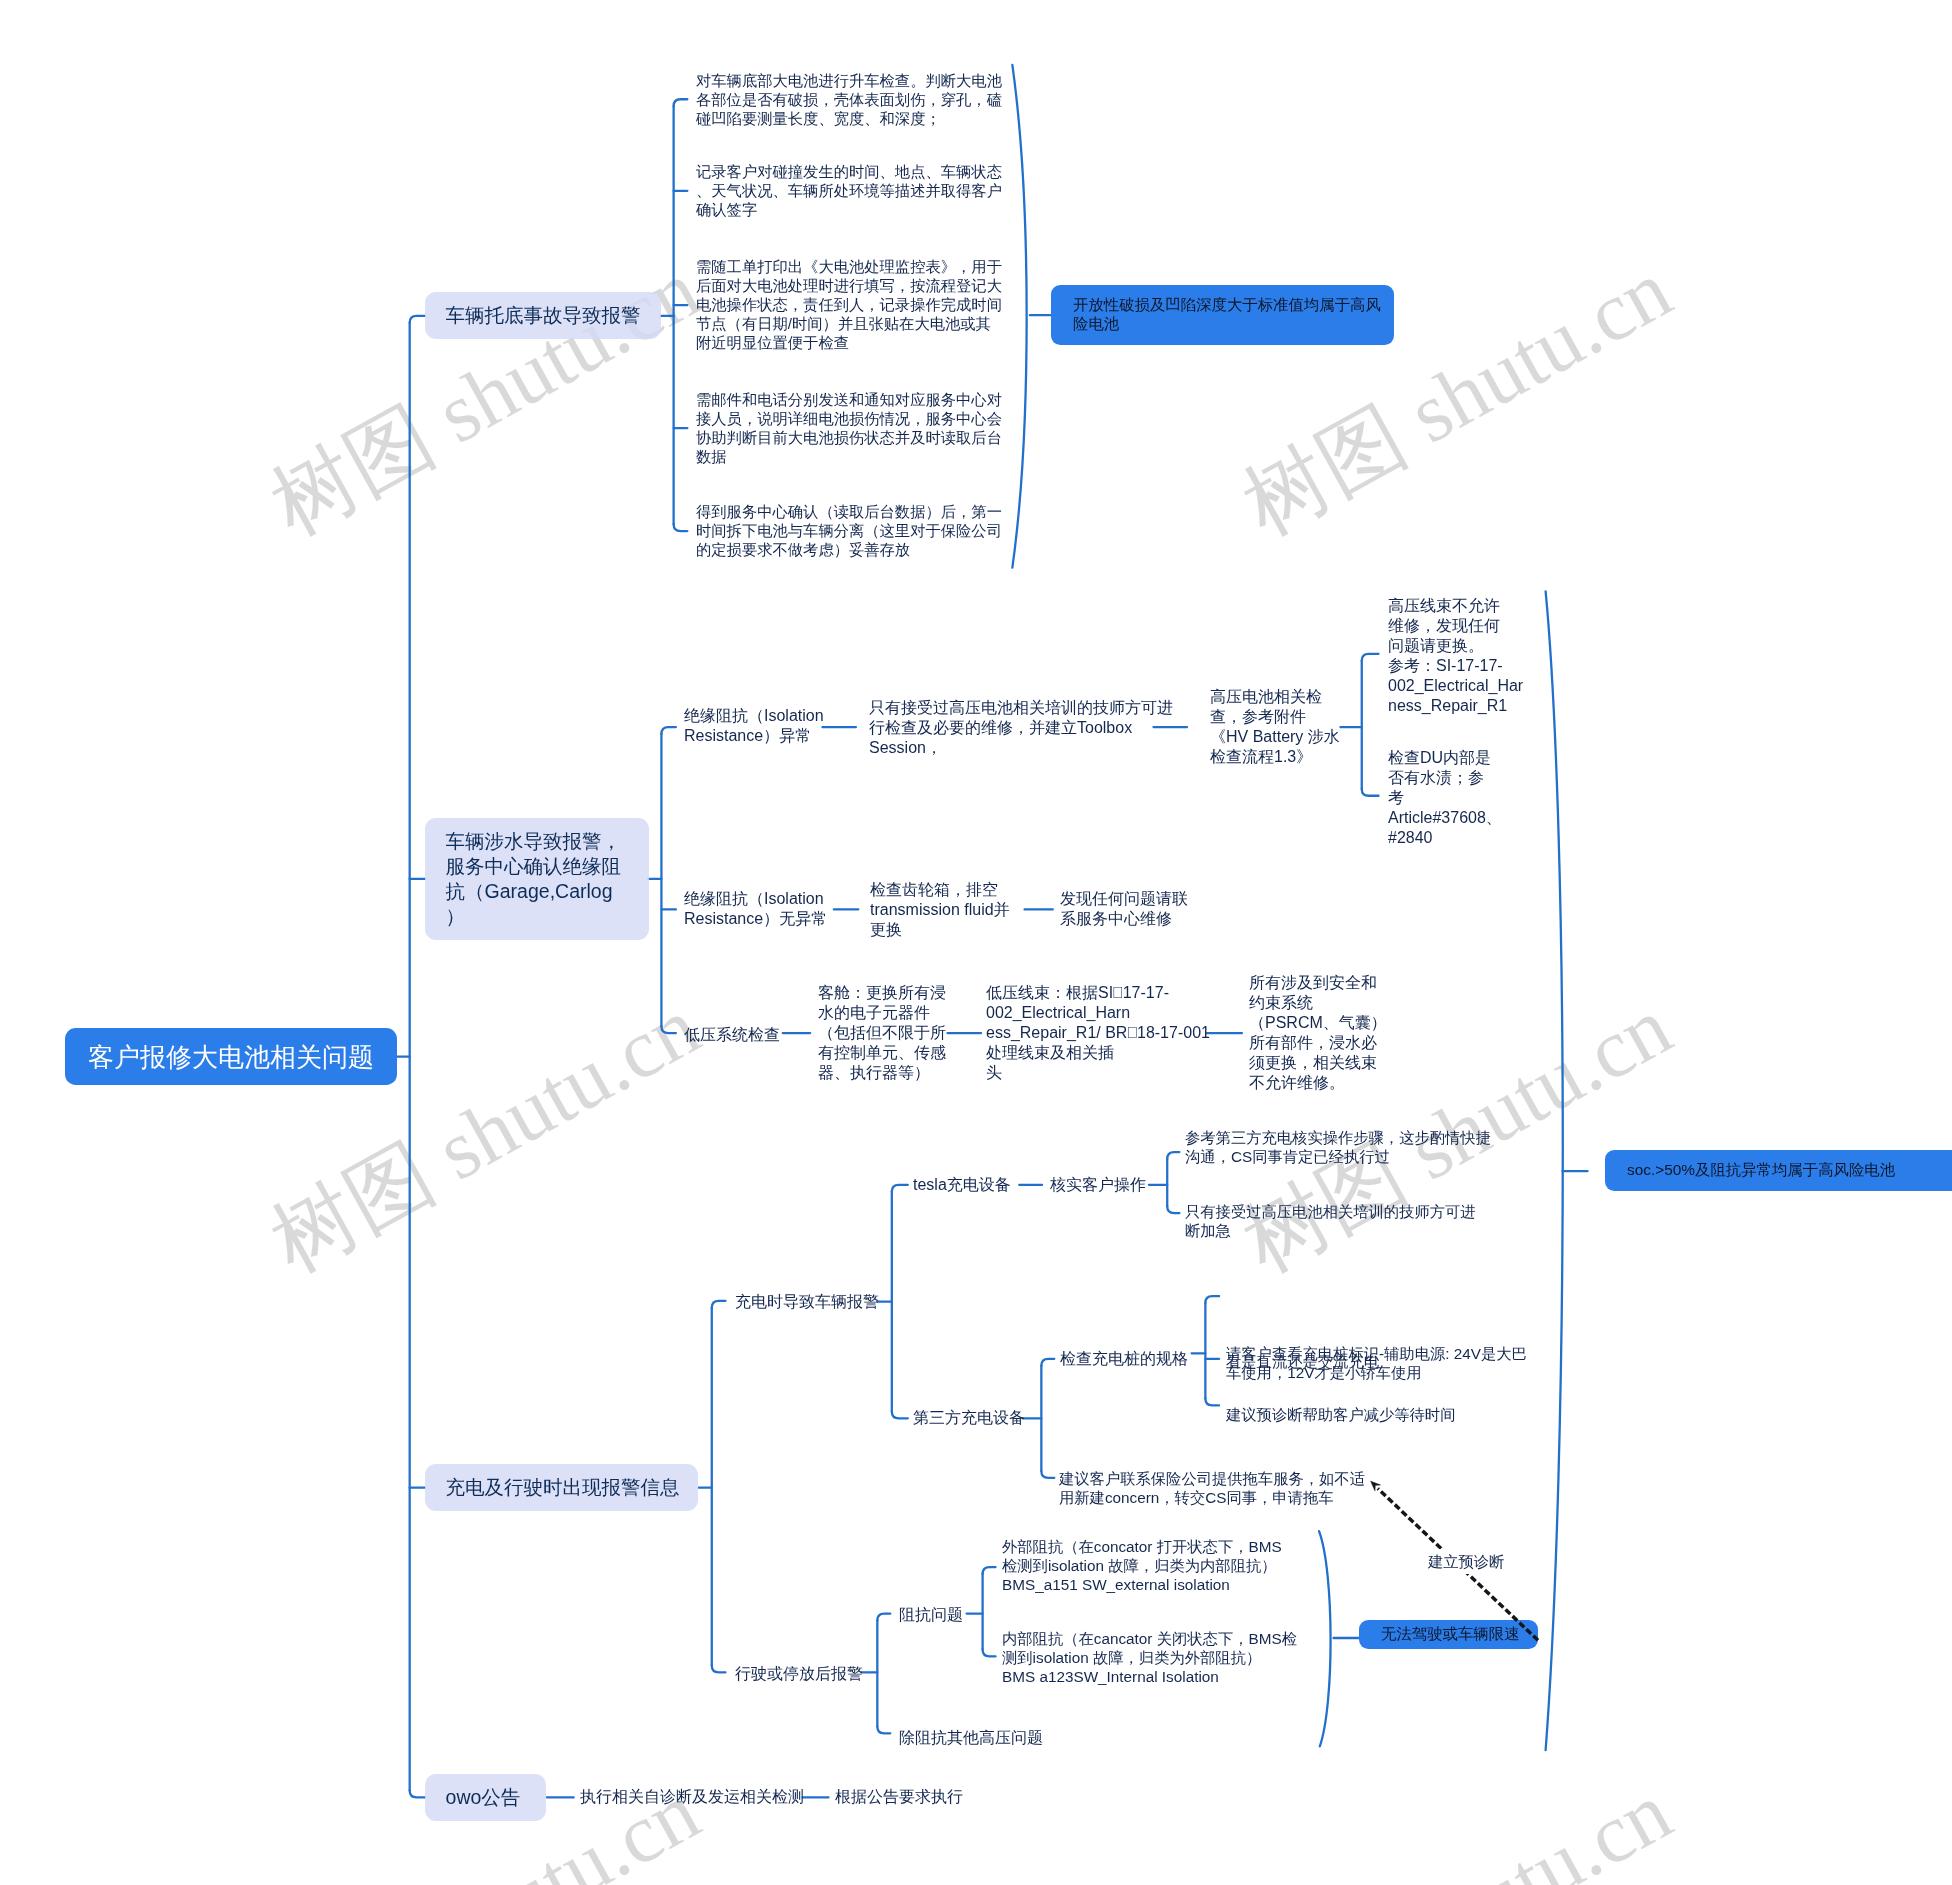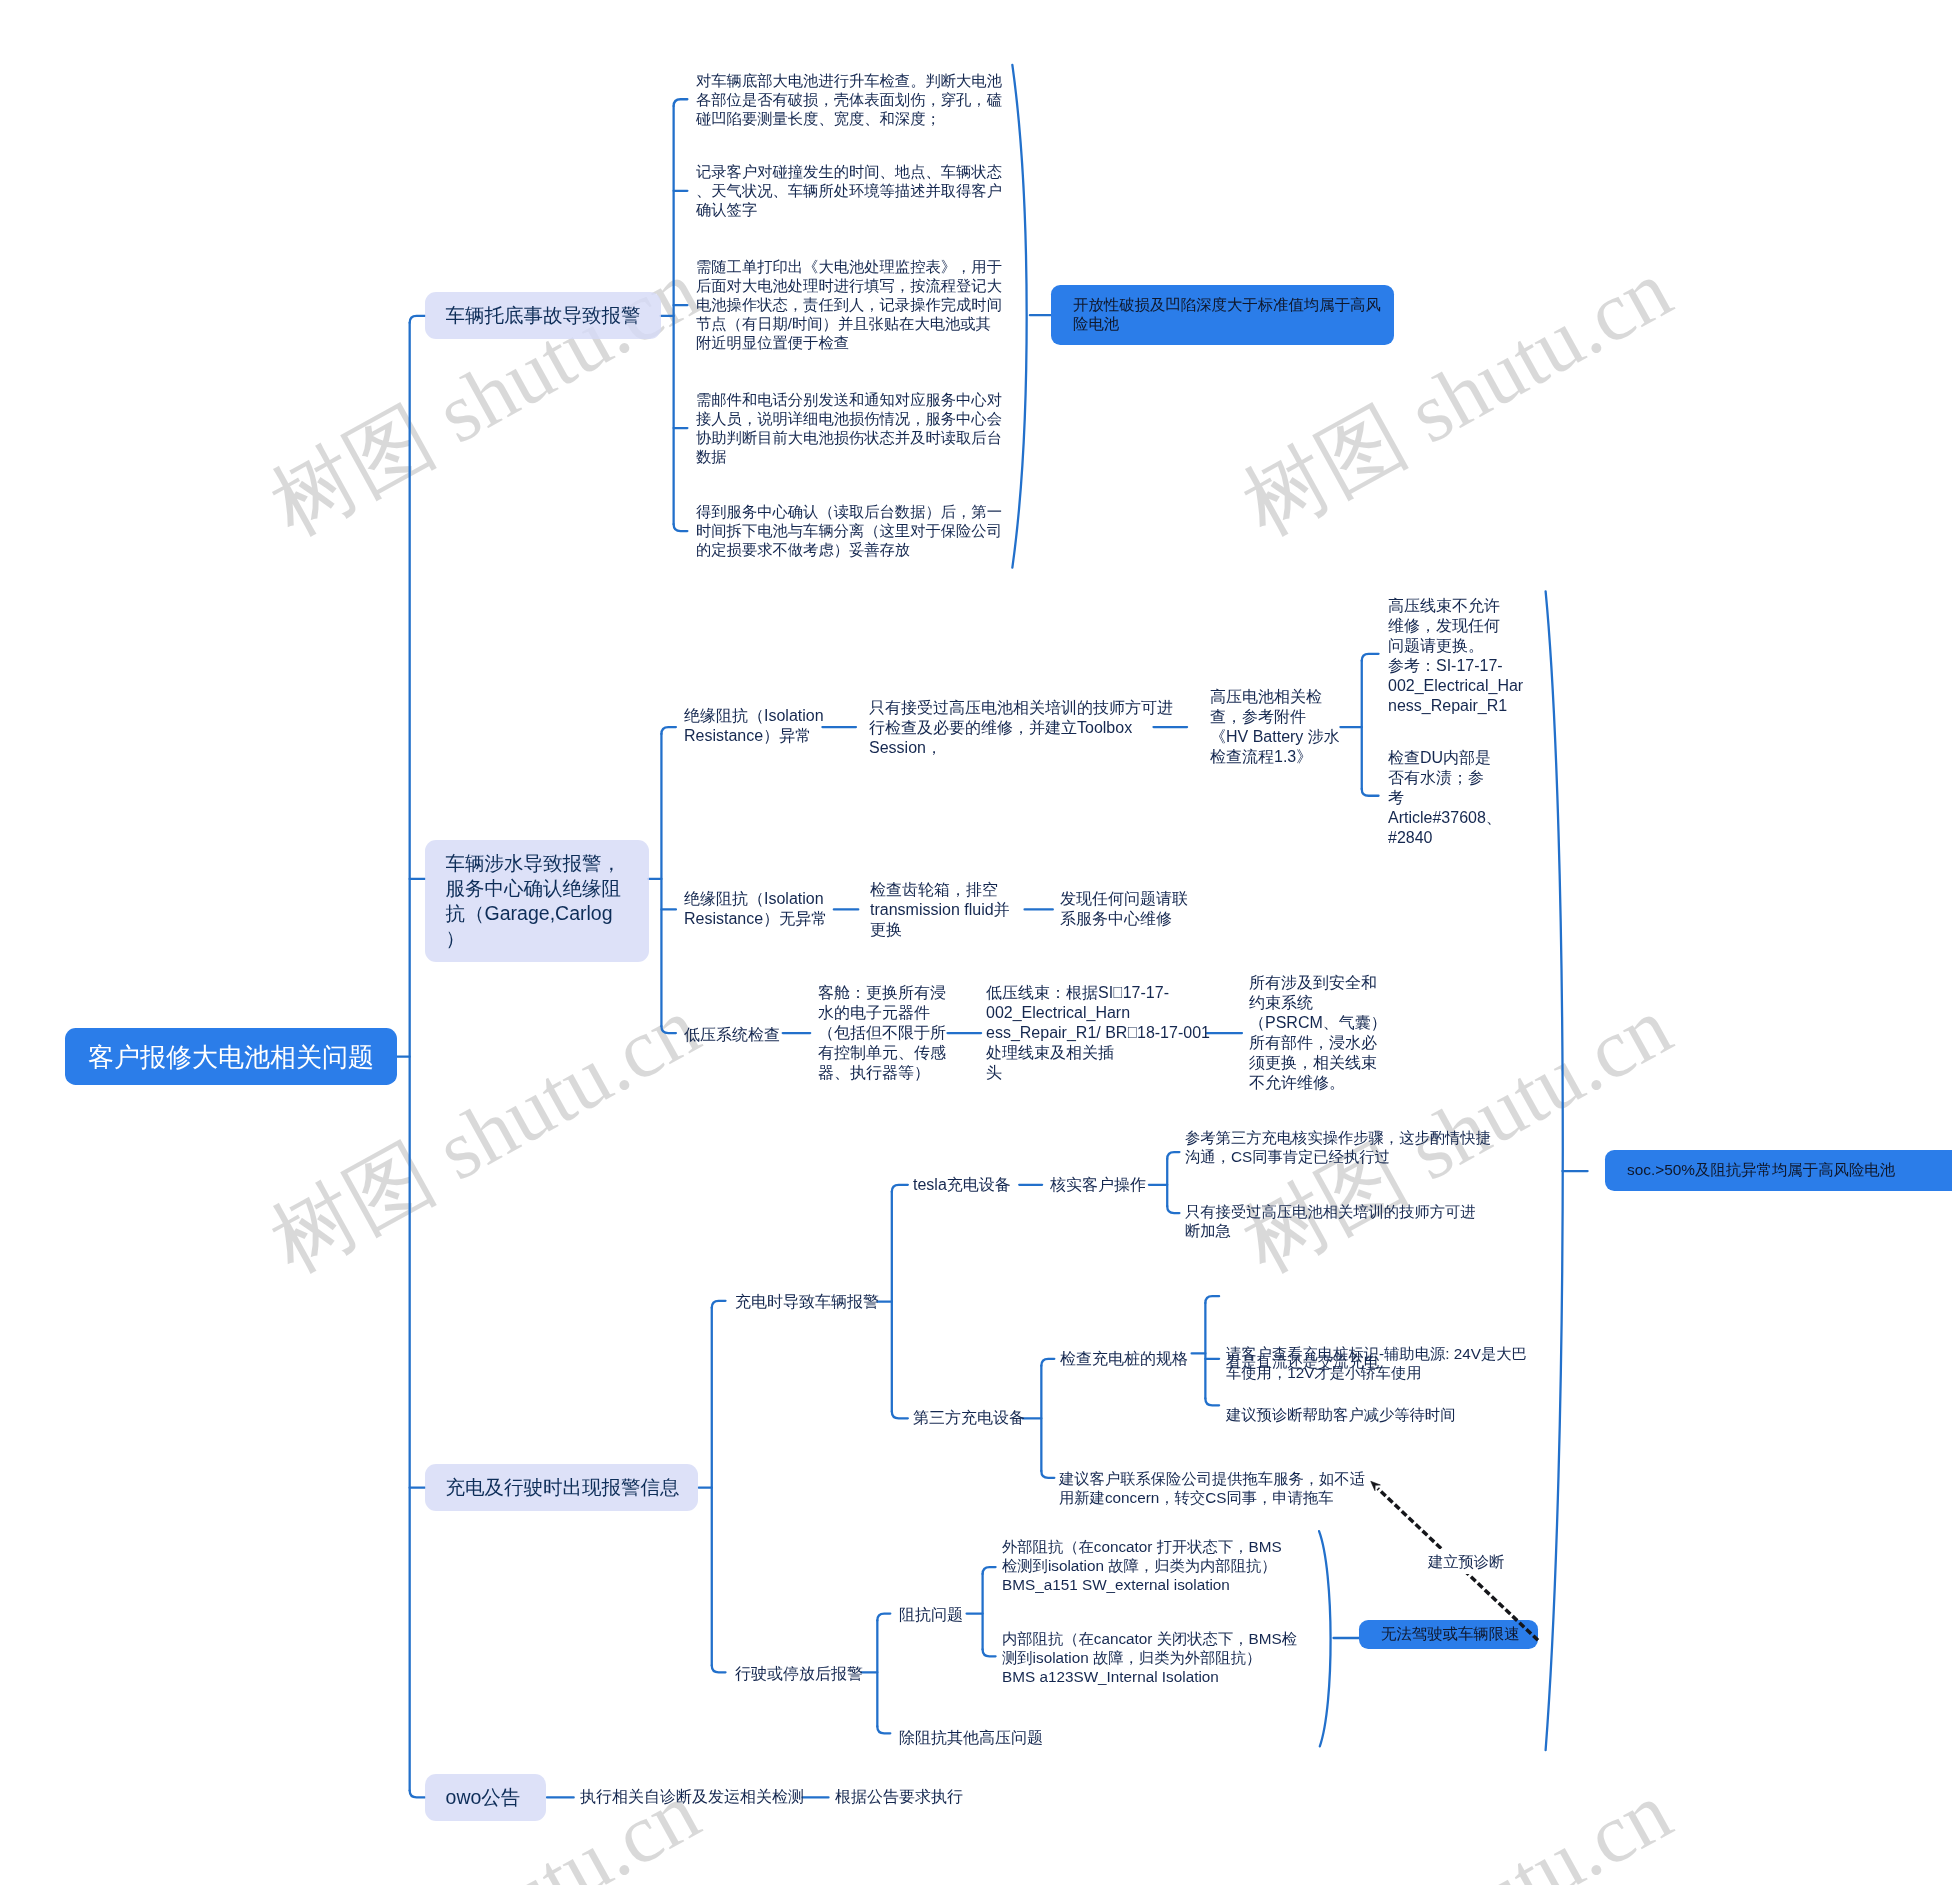--- a/index.html
+++ b/index.html
@@ -124,21 +124,21 @@
 附近明显位置便于检查</div>
 <div class="n leaf" style="left:696px;top:390px;">需邮件和电话分别发送和通知对应服务中心对
 接人员，说明详细电池损伤情况，服务中心会
 协助判断目前大电池损伤状态并及时读取后台
 数据</div>
 <div class="n leaf" style="left:696px;top:502px;">得到服务中心确认（读取后台数据）后，第一
 时间拆下电池与车辆分离（这里对于保险公司
 的定损要求不做考虑）妥善存放</div>
 <div class="n bluebox" style="left:1051px;top:285px;width:343px;height:60px;">开放性破损及凹陷深度大于标准值均属于高风
 险电池</div>
-<div class="n lvl2" style="left:425px;top:818px;width:224px;height:122px;margin-top:22px;">车辆涉水导致报警，
+<div class="n lvl2" style="left:425px;top:818px;width:224px;height:122px;">车辆涉水导致报警，
 服务中心确认绝缘阻
 抗（Garage,Carlog
 ）</div>
 <div class="n mid" style="left:684px;top:706px;">绝缘阻抗（Isolation
 Resistance）异常</div>
 <div class="n mid" style="left:869px;top:698px;">只有接受过高压电池相关培训的技师方可进
 行检查及必要的维修，并建立Toolbox
 Session，</div>
 <div class="n mid" style="left:1210px;top:687px;">高压电池相关检
 查，参考附件

